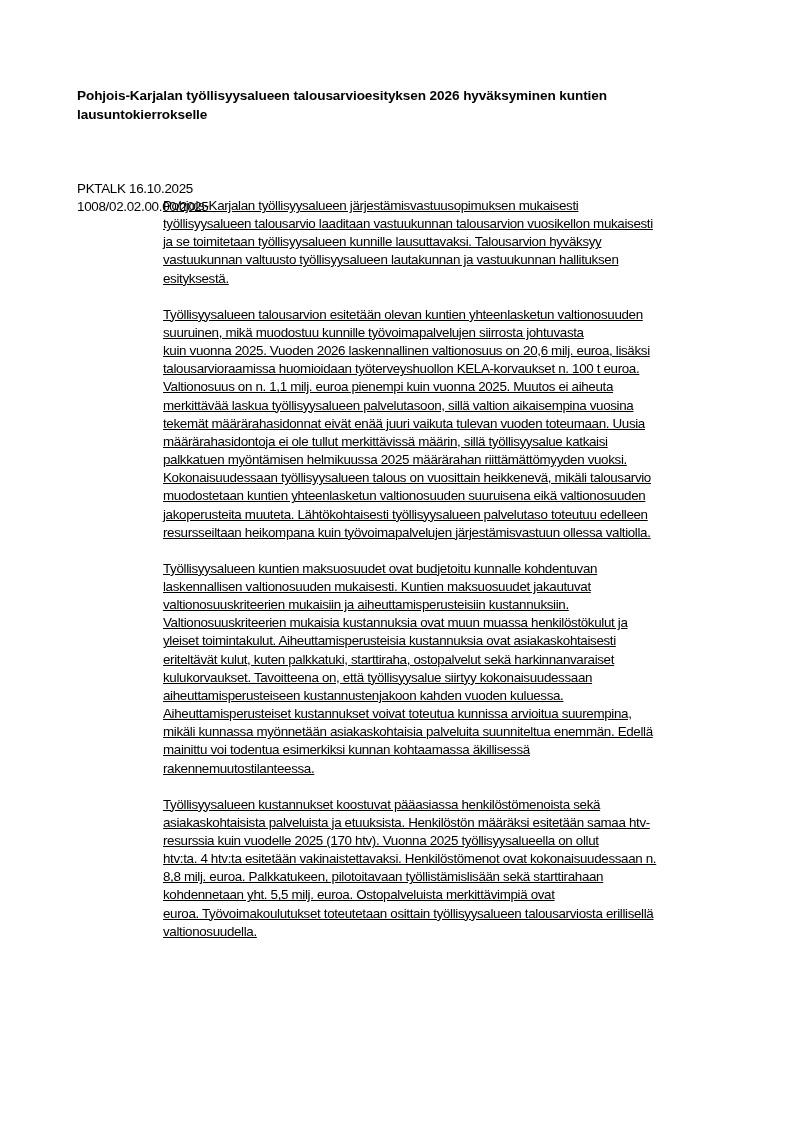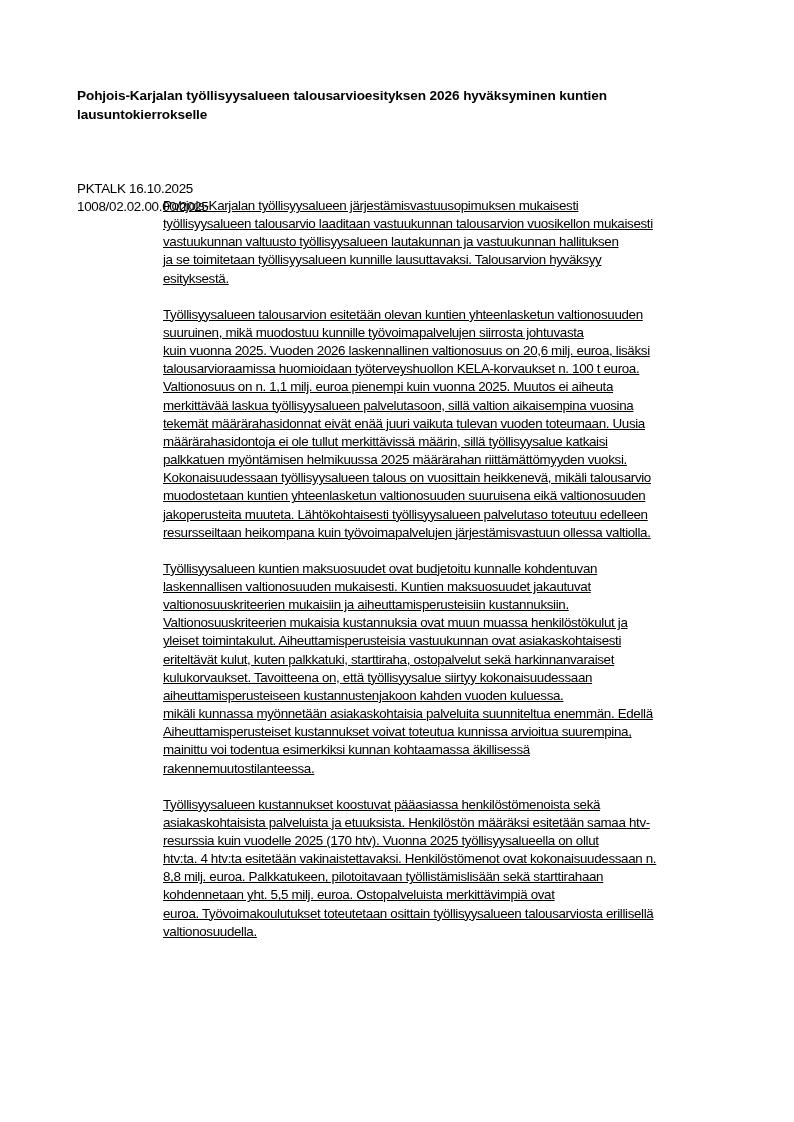--- a/index.html
+++ b/index.html
@@ -37,22 +37,22 @@
 
   <div class="meta">
     <div>PKTALK 16.10.2025</div>
     <div>1008/02.02.00.00/2025</div>
   </div>
 
   <div class="body" id="body">
       <div class="para">
         <div class="line">Pohjois-Karjalan työllisyysalueen järjestämisvastuusopimuksen mukaisesti</div>
         <div class="line">työllisyysalueen talousarvio laaditaan vastuukunnan talousarvion vuosikellon mukaisesti</div>
+        <div class="line">ja se toimitetaan työllisyysalueen kunnille lausuttavaksi. Talousarvion hyväksyy</div>
         <div class="line">vastuukunnan valtuusto työllisyysalueen lautakunnan ja vastuukunnan hallituksen</div>
-        <div class="line">ja se toimitetaan työllisyysalueen kunnille lausuttavaksi. Talousarvion hyväksyy</div>
         <div class="line">esityksestä.</div>
       </div>
       <div class="para">
         <div class="line">Työllisyysalueen talousarvion esitetään olevan kuntien yhteenlasketun valtionosuuden</div>
         <div class="line">suuruinen, mikä muodostuu kunnille työvoimapalvelujen  siirrosta johtuvasta</div>
         <div class="line">kuin vuonna 2025. Vuoden 2026 laskennallinen valtionosuus on 20,6 milj. euroa, lisäksi</div>
         <div class="line">talousarvioraamissa huomioidaan työterveyshuollon KELA-korvaukset n. 100 t euroa.</div>
         <div class="line">Valtionosuus on n. 1,1 milj. euroa pienempi kuin vuonna 2025. Muutos ei aiheuta</div>
         <div class="line">merkittävää laskua työllisyysalueen palvelutasoon, sillä valtion aikaisempina vuosina</div>
         <div class="line">tekemät määrärahasidonnat eivät enää juuri vaikuta tulevan vuoden toteumaan. Uusia</div>
@@ -61,26 +61,26 @@
         <div class="line">Kokonaisuudessaan työllisyysalueen talous on vuosittain heikkenevä, mikäli talousarvio</div>
         <div class="line">muodostetaan kuntien yhteenlasketun valtionosuuden suuruisena eikä valtionosuuden</div>
         <div class="line">jakoperusteita muuteta. Lähtökohtaisesti työllisyysalueen palvelutaso toteutuu edelleen</div>
         <div class="line">resursseiltaan heikompana kuin työvoimapalvelujen  järjestämisvastuun ollessa valtiolla.</div>
       </div>
       <div class="para">
         <div class="line">Työllisyysalueen kuntien maksuosuudet ovat budjetoitu kunnalle kohdentuvan</div>
         <div class="line">laskennallisen valtionosuuden mukaisesti. Kuntien maksuosuudet jakautuvat</div>
         <div class="line">valtionosuuskriteerien mukaisiin ja aiheuttamisperusteisiin kustannuksiin.</div>
         <div class="line">Valtionosuuskriteerien mukaisia kustannuksia ovat muun muassa henkilöstökulut ja</div>
-        <div class="line">yleiset toimintakulut. Aiheuttamisperusteisia vastuukunnan ovat asiakaskohtaisesti</div>
+        <div class="line">yleiset toimintakulut. Aiheuttamisperusteisia kustannuksia ovat asiakaskohtaisesti</div>
         <div class="line">eriteltävät kulut, kuten palkkatuki,  starttiraha, ostopalvelut sekä harkinnanvaraiset</div>
         <div class="line">kulukorvaukset. Tavoitteena on, että työllisyysalue  siirtyy kokonaisuudessaan</div>
         <div class="line">aiheuttamisperusteiseen kustannustenjakoon kahden vuoden kuluessa.</div>
+        <div class="line">Aiheuttamisperusteiset kustannukset voivat toteutua kunnissa arvioitua suurempina,</div>
         <div class="line">mikäli kunnassa myönnetään asiakaskohtaisia palveluita suunniteltua enemmän. Edellä</div>
-        <div class="line">Aiheuttamisperusteiset kustannukset voivat toteutua kunnissa arvioitua suurempina,</div>
         <div class="line">mainittu voi todentua esimerkiksi kunnan kohtaamassa äkillisessä</div>
         <div class="line">rakennemuutostilanteessa.</div>
       </div>
       <div class="para">
         <div class="line">Työllisyysalueen kustannukset koostuvat pääasiassa henkilöstömenoista sekä</div>
         <div class="line">asiakaskohtaisista palveluista ja etuuksista. Henkilöstön määräksi esitetään samaa htv-</div>
         <div class="line">resurssia kuin vuodelle 2025 (170 htv). Vuonna 2025 työllisyysalueella on ollut</div>
         <div class="line">htv:ta. 4 htv:ta esitetään vakinaistettavaksi. Henkilöstömenot ovat kokonaisuudessaan n.</div>
         <div class="line">8,8 milj. euroa. Palkkatukeen, pilotoitavaan työllistämislisään sekä starttirahaan</div>
         <div class="line">kohdennetaan yht. 5,5 milj. euroa. Ostopalveluista merkittävimpiä ovat</div>

